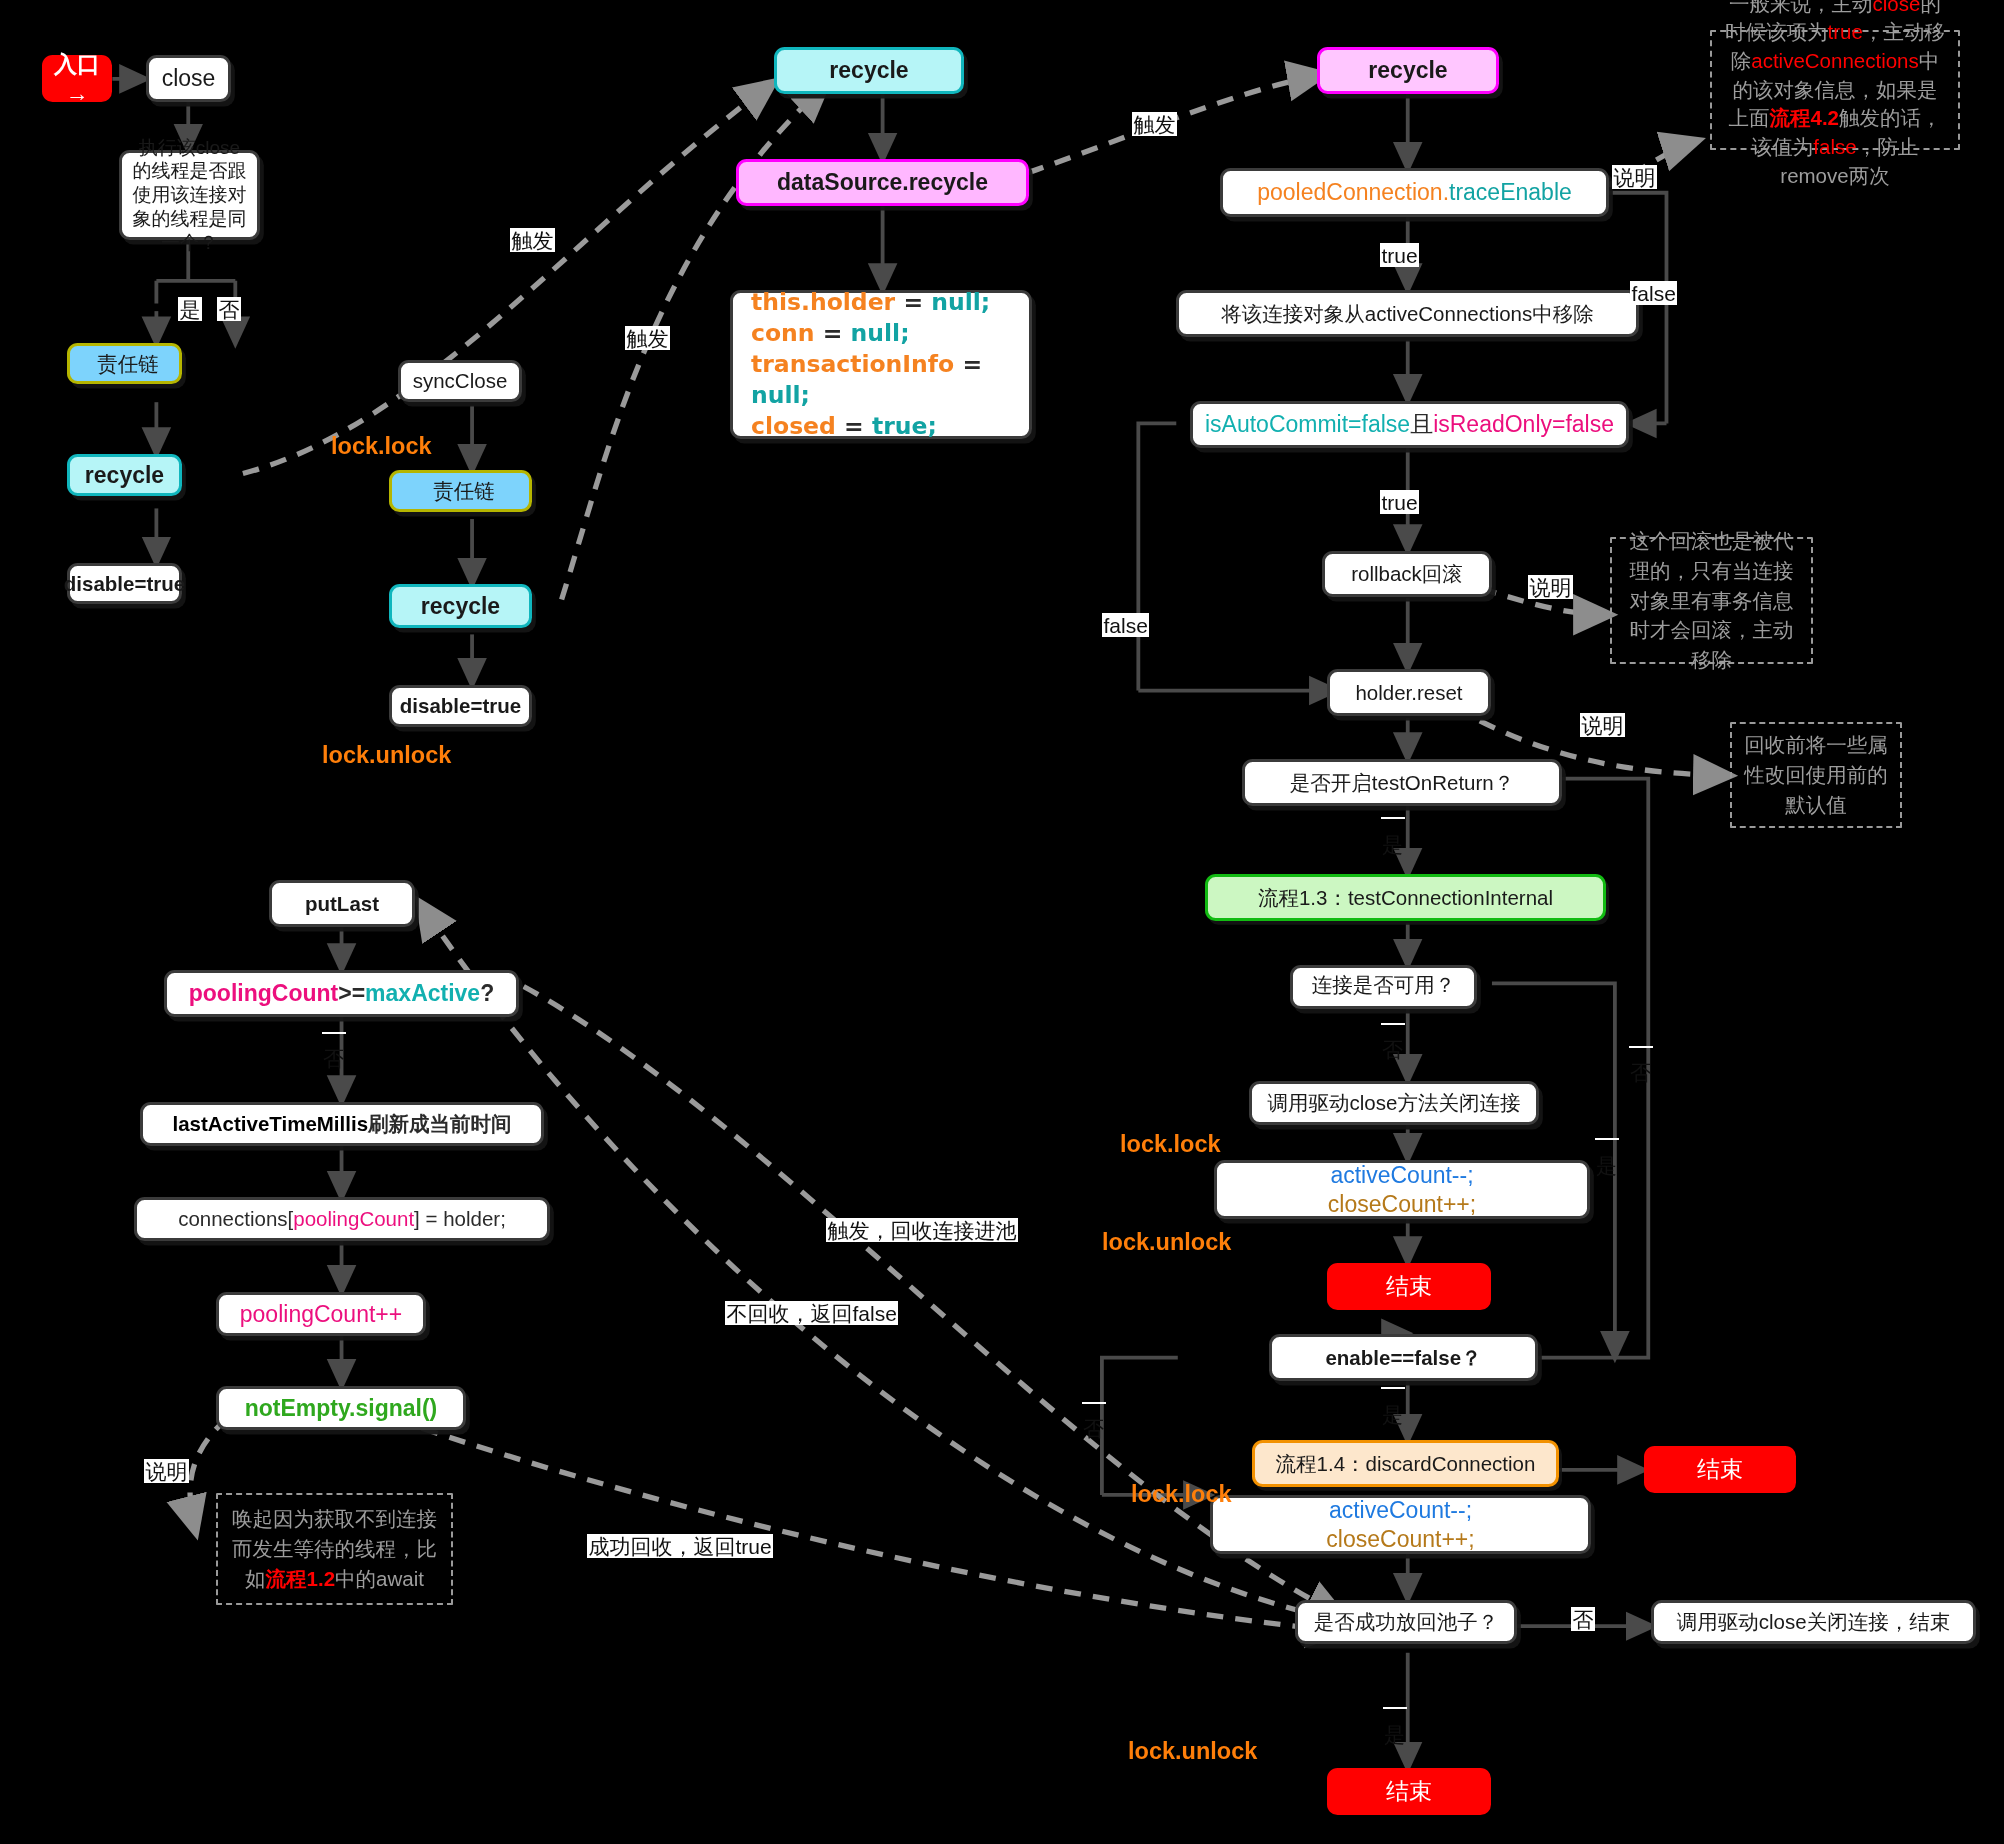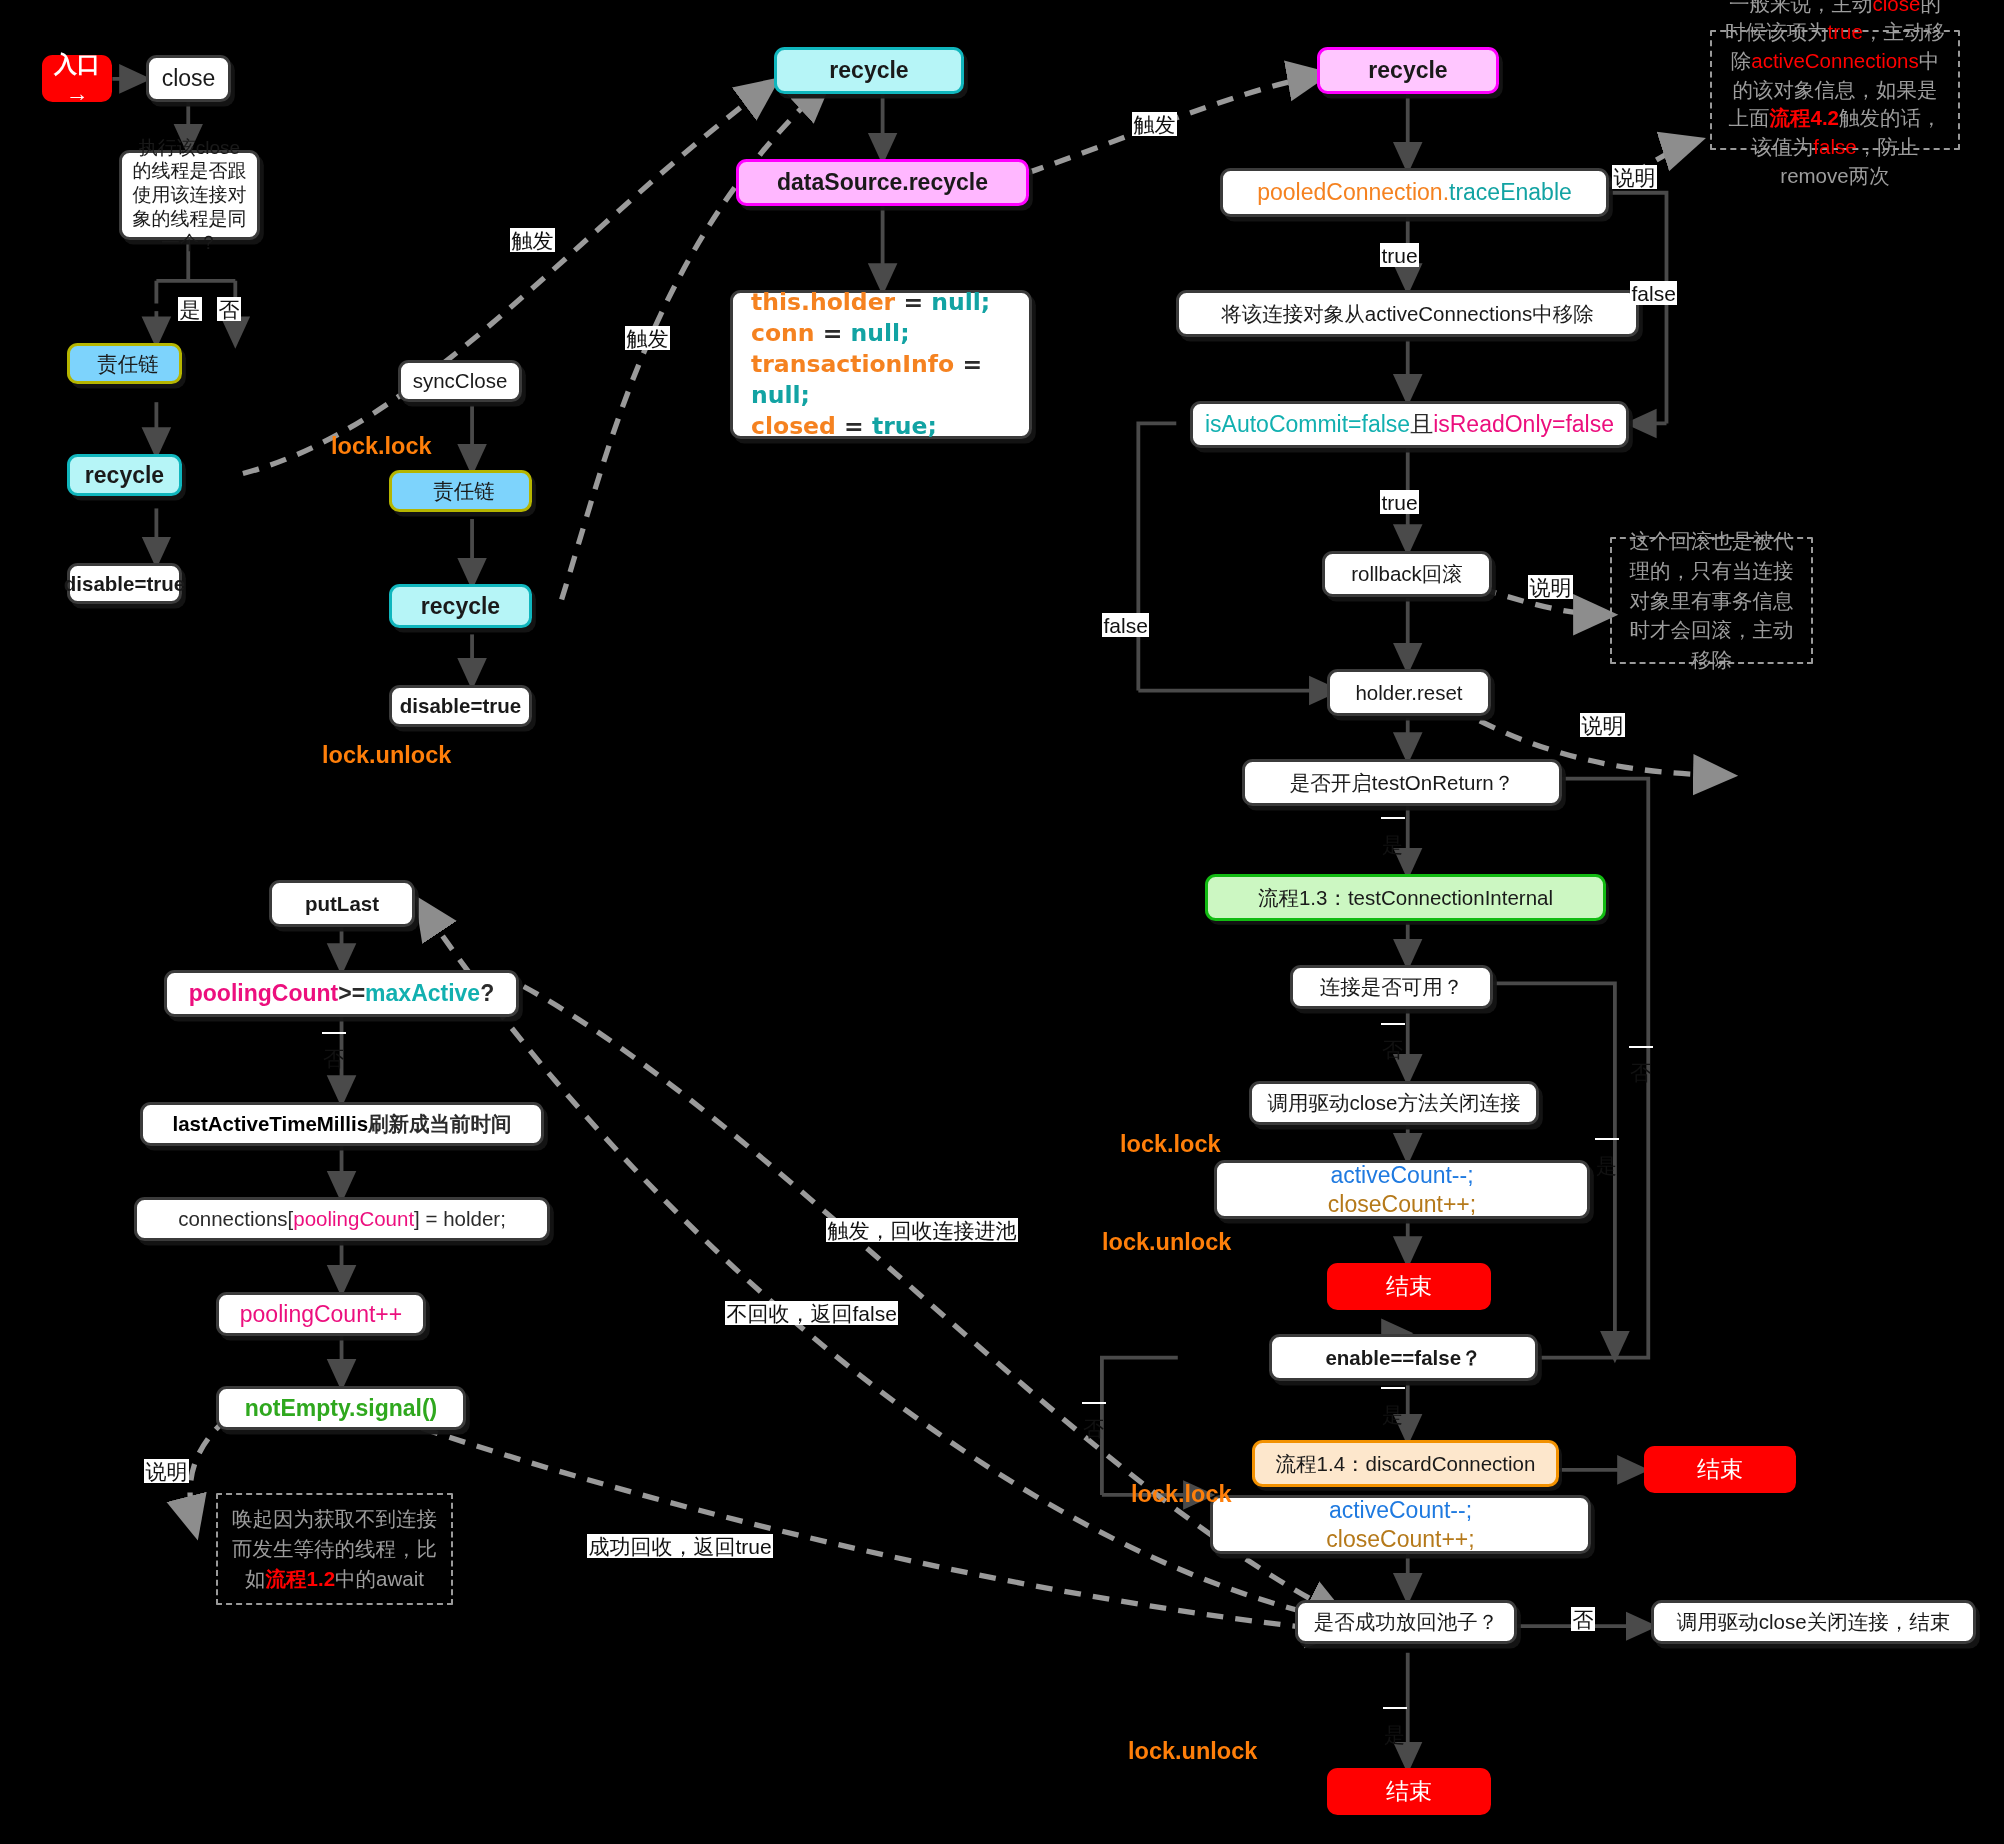--- a/index.html
+++ b/index.html
@@ -215,21 +215,21 @@
   </div>
 
   <div class="node sm" style="left:1322px;top:551px;width:170px;height:46px;">rollback回滚</div>
 
   <div class="node sm" style="left:1327px;top:669px;width:164px;height:47px;">holder.reset</div>
 
   <div class="node sm" style="left:1242px;top:759px;width:320px;height:47px;">是否开启testOnReturn？</div>
 
   <div class="node green sm" style="left:1205px;top:874px;width:401px;height:47px;">流程1.3：testConnectionInternal</div>
 
-  <div class="node sm" style="left:1290px;top:965px;width:203px;height:44px;">连接是否可用？</div>
+  <div class="node sm" style="left:1290px;top:965px;width:187px;height:44px;font-family:Liberation Mono, monospace;">连接是否可用？</div>
 
   <div class="node sm" style="left:1249px;top:1081px;width:290px;height:44px;">调用驱动close方法关闭连接</div>
 
   <div class="node multi" style="left:1214px;top:1160px;width:376px;height:59px;align-items:center;">
     <div style="width:100%;text-align:center;">
       <span class="c-blue">activeCount--;</span>
     </div>
     <div style="width:100%;text-align:center;">
       <span class="c-brown">closeCount++;</span>
     </div>
@@ -287,20 +287,21 @@
   </div>
 
   <div class="note" style="left:1710px;top:30px;width:250px;height:120px;">
     <div style="line-height:1.4;">
       <span class="c-grey">一般来说，主动</span><span class="c-red">close</span><span class="c-grey">的时候该项为</span><span class="c-red">true</span><span class="c-grey">，主动移除</span><span class="c-red">activeConnections</span><span class="c-grey">中的该对象信息，如果是上面</span><span class="c-red" style="font-weight:bold;">流程4.2</span><span class="c-grey">触发的话，该值为</span><span class="c-red">false</span><span class="c-grey">，防止remove两次</span>
     </div>
   </div>
 
   <div class="note" style="left:1610px;top:537px;width:203px;height:127px;">这个回滚也是被代理的，只有当连接对象里有事务信息时才会回滚，主动移除</div>
 
+  <div class="note" style="left:1730px;top:722px;width:172px;height:106px;">回收前将一些属性改回使用前的默认值</div>
 
   <div class="note" style="left:216px;top:1493px;width:237px;height:112px;">
     <div style="line-height:1.45;">
       <span class="c-grey">唤起因为获取不到连接而发生等待的线程，比如</span><span class="c-red" style="font-weight:bold;">流程1.2</span><span class="c-grey">中的await</span>
     </div>
   </div>
 
   <div class="edgelabel" style="left:178px;top:297px;">是</div>
   <div class="edgelabel" style="left:217px;top:297px;">否</div>
 

